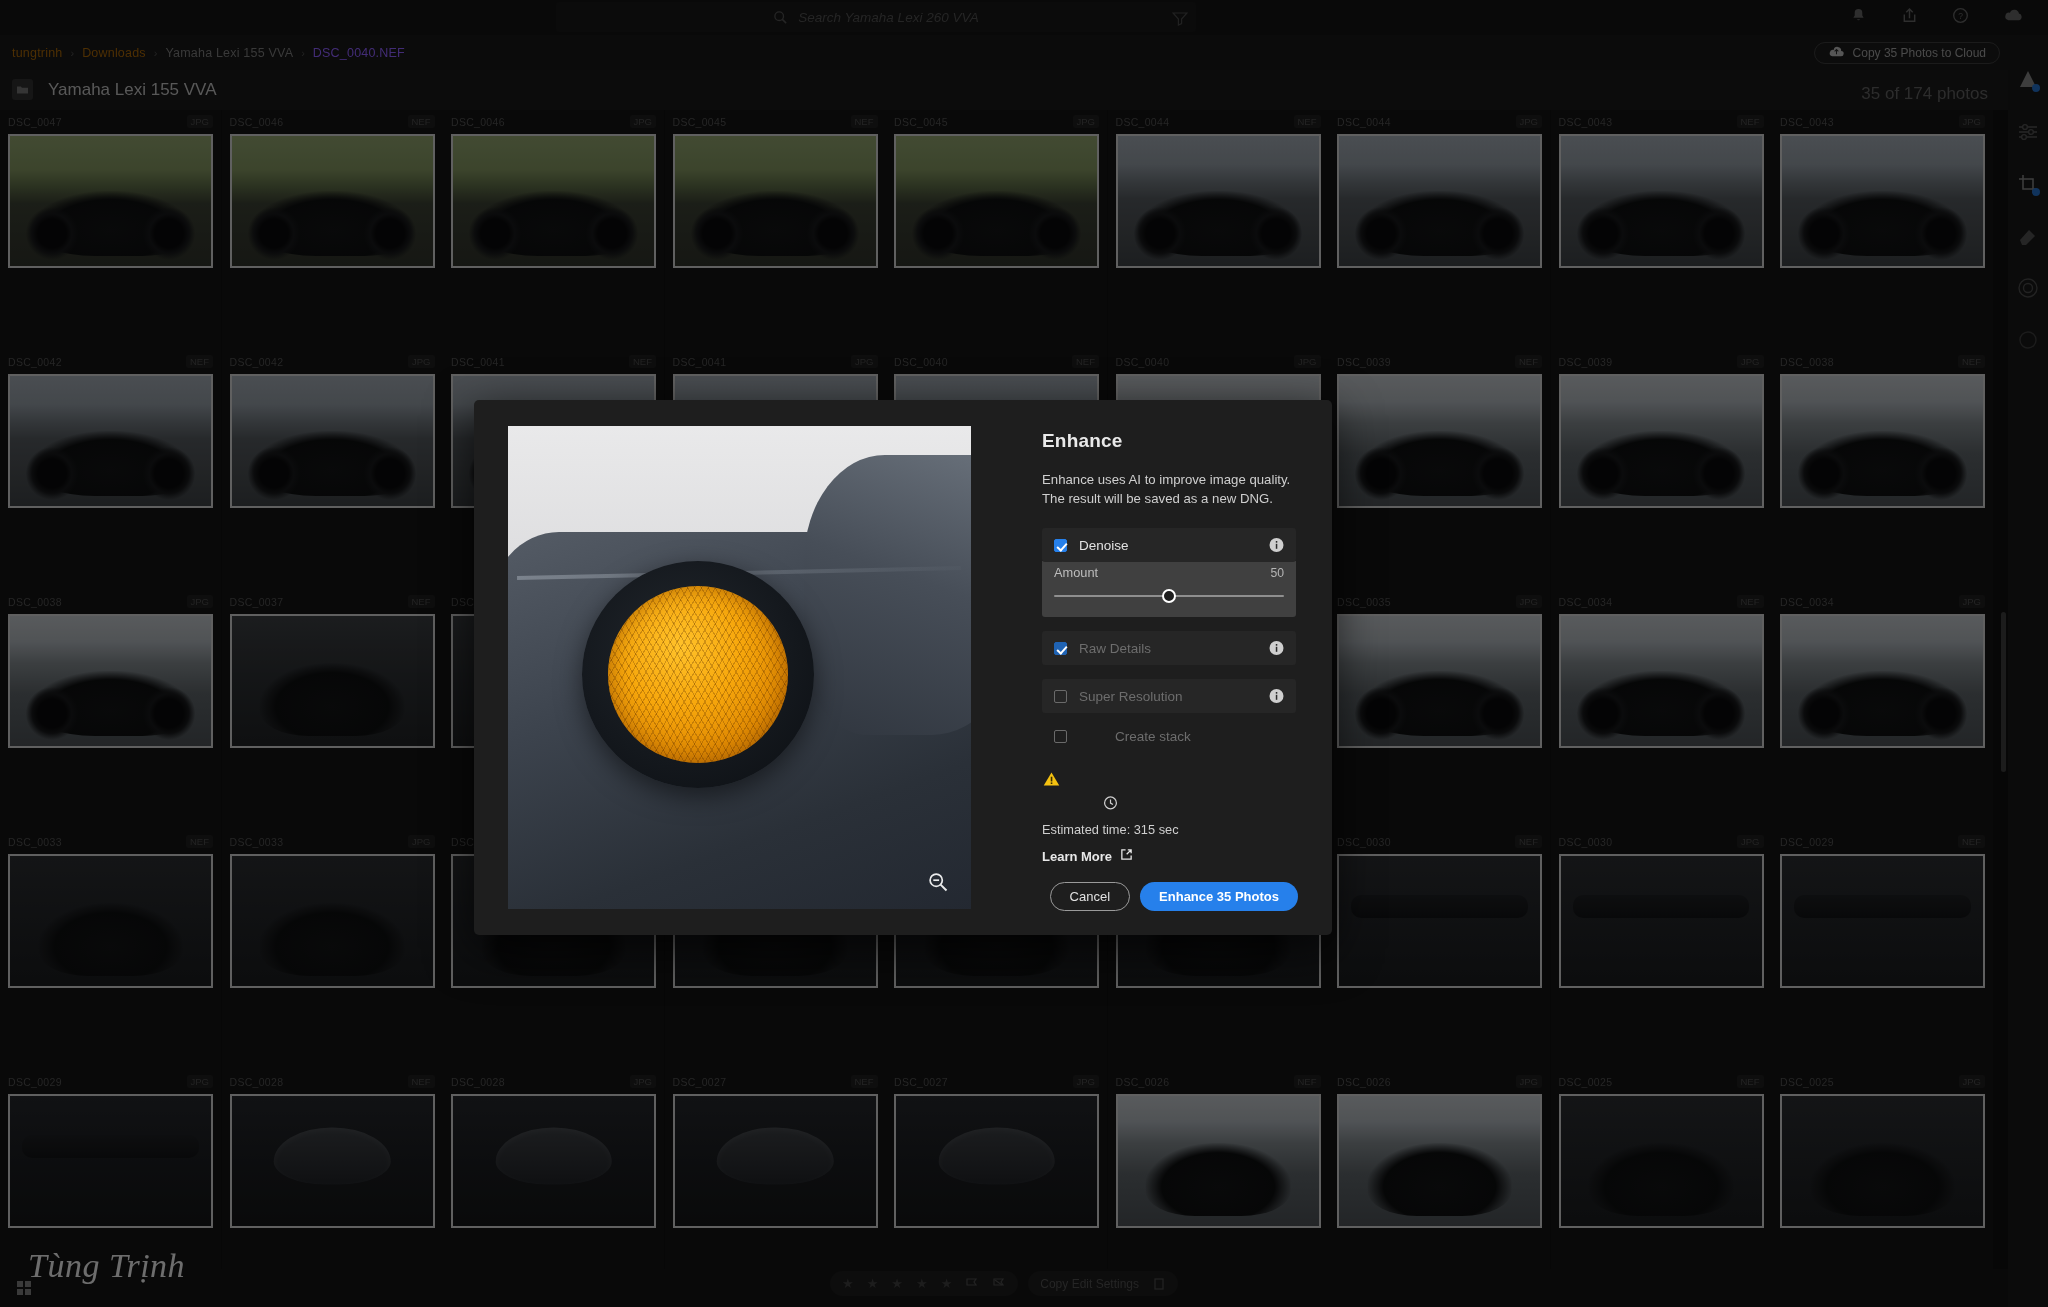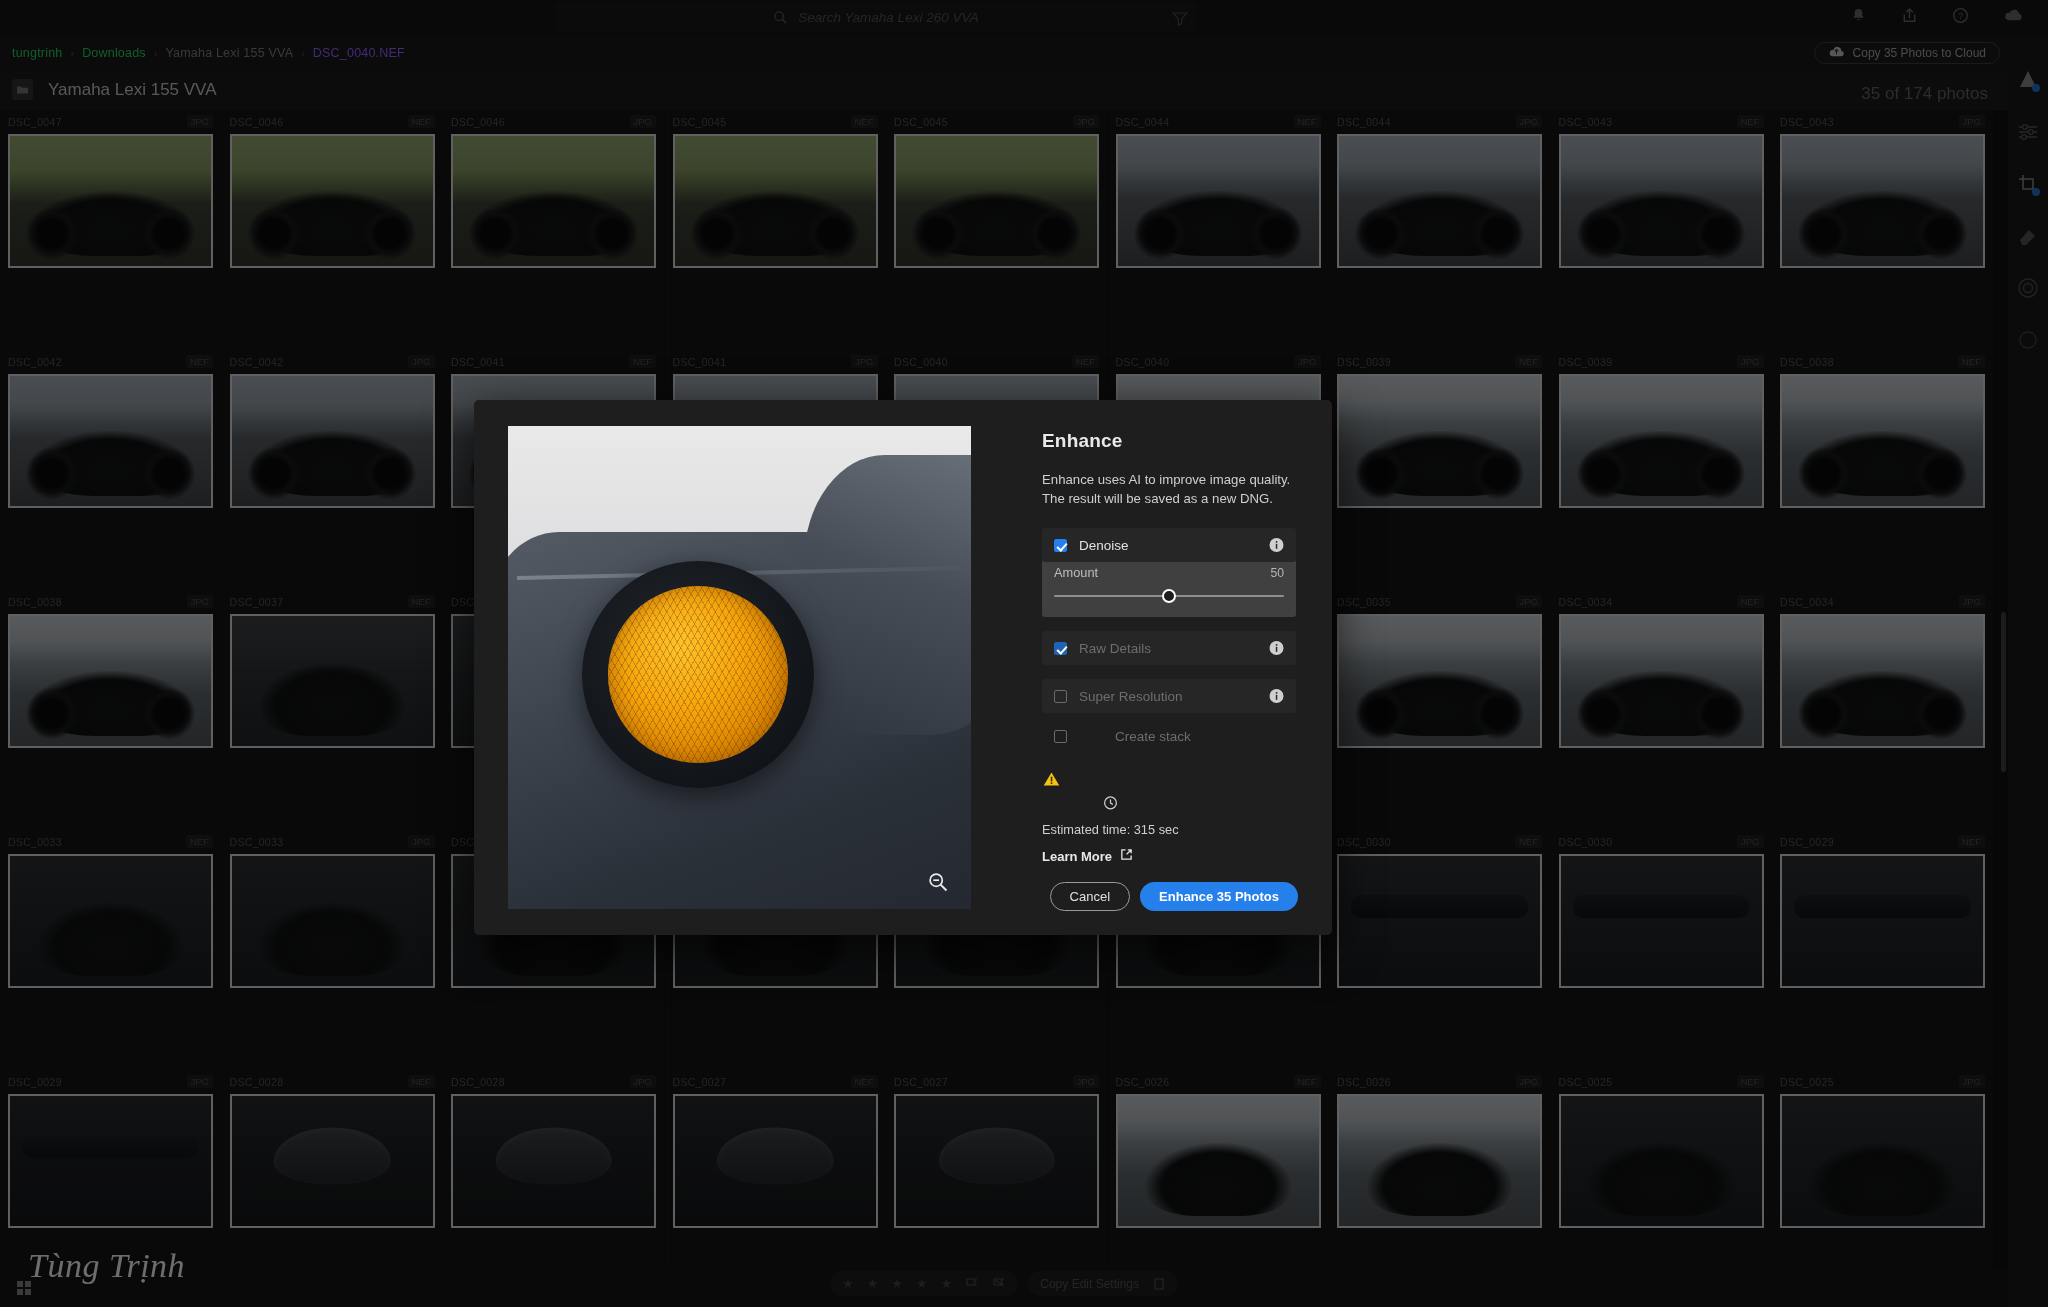--- a/index.html
+++ b/index.html
@@ -28,21 +28,21 @@
   .topbar-icons { position: absolute; right: 10px; top: 0; height: 35px; display: flex; align-items: center; gap: 34px; padding-right: 14px; }
   .topbar-icons svg { opacity: .45; }
 
   
   .crumbbar {
     position: absolute; left: 0; top: 35px; width: 2048px; height: 35px;
     background: #171717;
   }
   .crumbs { position: absolute; left: 12px; top: 0; height: 35px; display: flex; align-items: center; gap: 8px; }
   .crumb { font-size: 12.5px; color: #787878; letter-spacing: .2px; }
-  .crumb.dim { color: #22c55e; }
+  .crumb.dim { color: #a16207; }
   .crumb.last { color: #8b5cf6; }
   .crumb-sep { font-size: 11px; color: #4a4a4a; }
   .cloudbtn {
     position: absolute; right: 48px; top: 7px; height: 22px;
     border: 1px solid #3a3a3a; border-radius: 12px;
     display: flex; align-items: center; gap: 8px; padding: 0 13px;
     font-size: 12px; color: #9b9b9b; background: #1b1b1b;
   }
 
   

